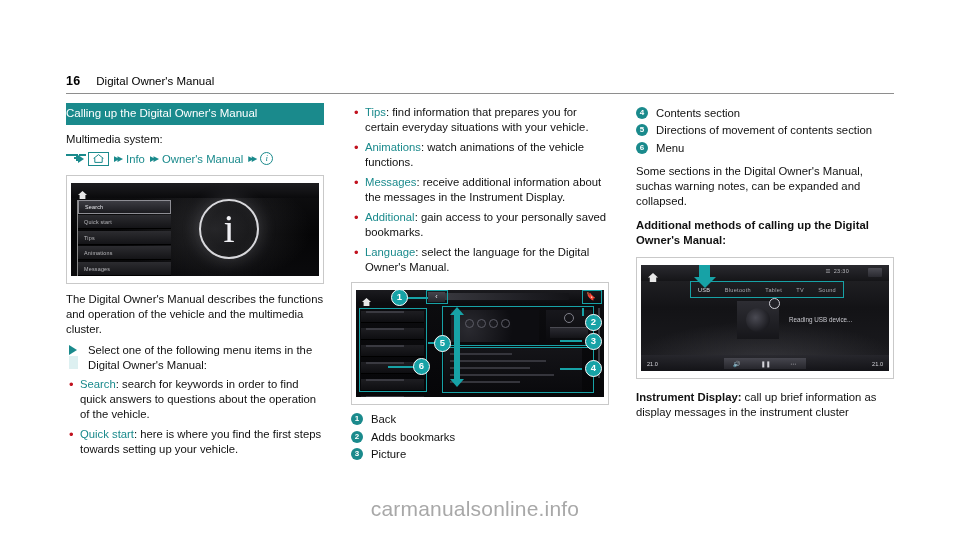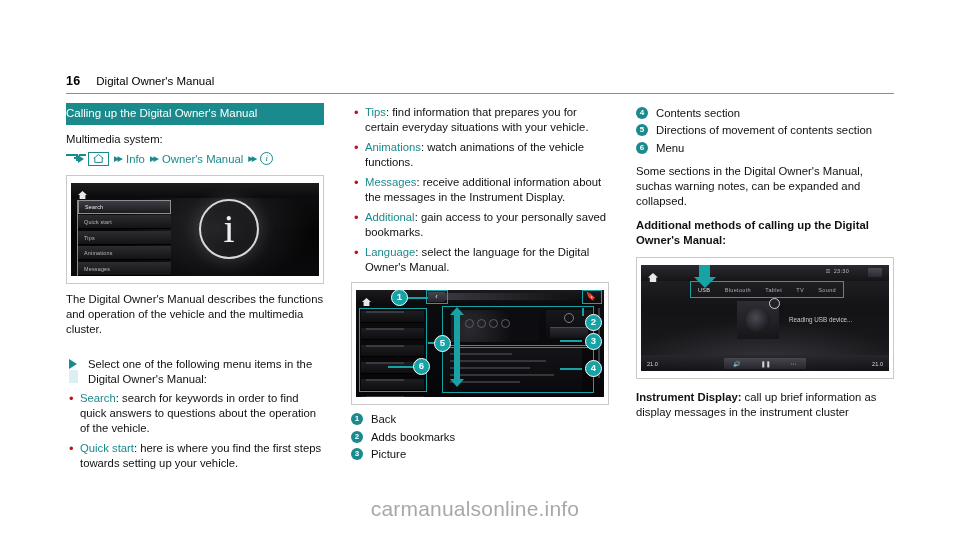--- a/index.html
+++ b/index.html
@@ -165,21 +165,21 @@
   }
   .kw { color: #1a8a8c; }
 
   
   .step {
     position: relative;
     padding-left: 22px;
     font-size: 11.3px;
     line-height: 1.33;
     color: #111;
-    margin-top: 20px;
+    margin-top: 6px;
     margin-bottom: 4px;
   }
   .step::before {
     content:"";
     position:absolute;
     left: 3px; top: 2px;
     width: 0; height: 0;
     border-left: 8px solid #1a8a8c;
     border-top: 5px solid transparent;
     border-bottom: 5px solid transparent;

